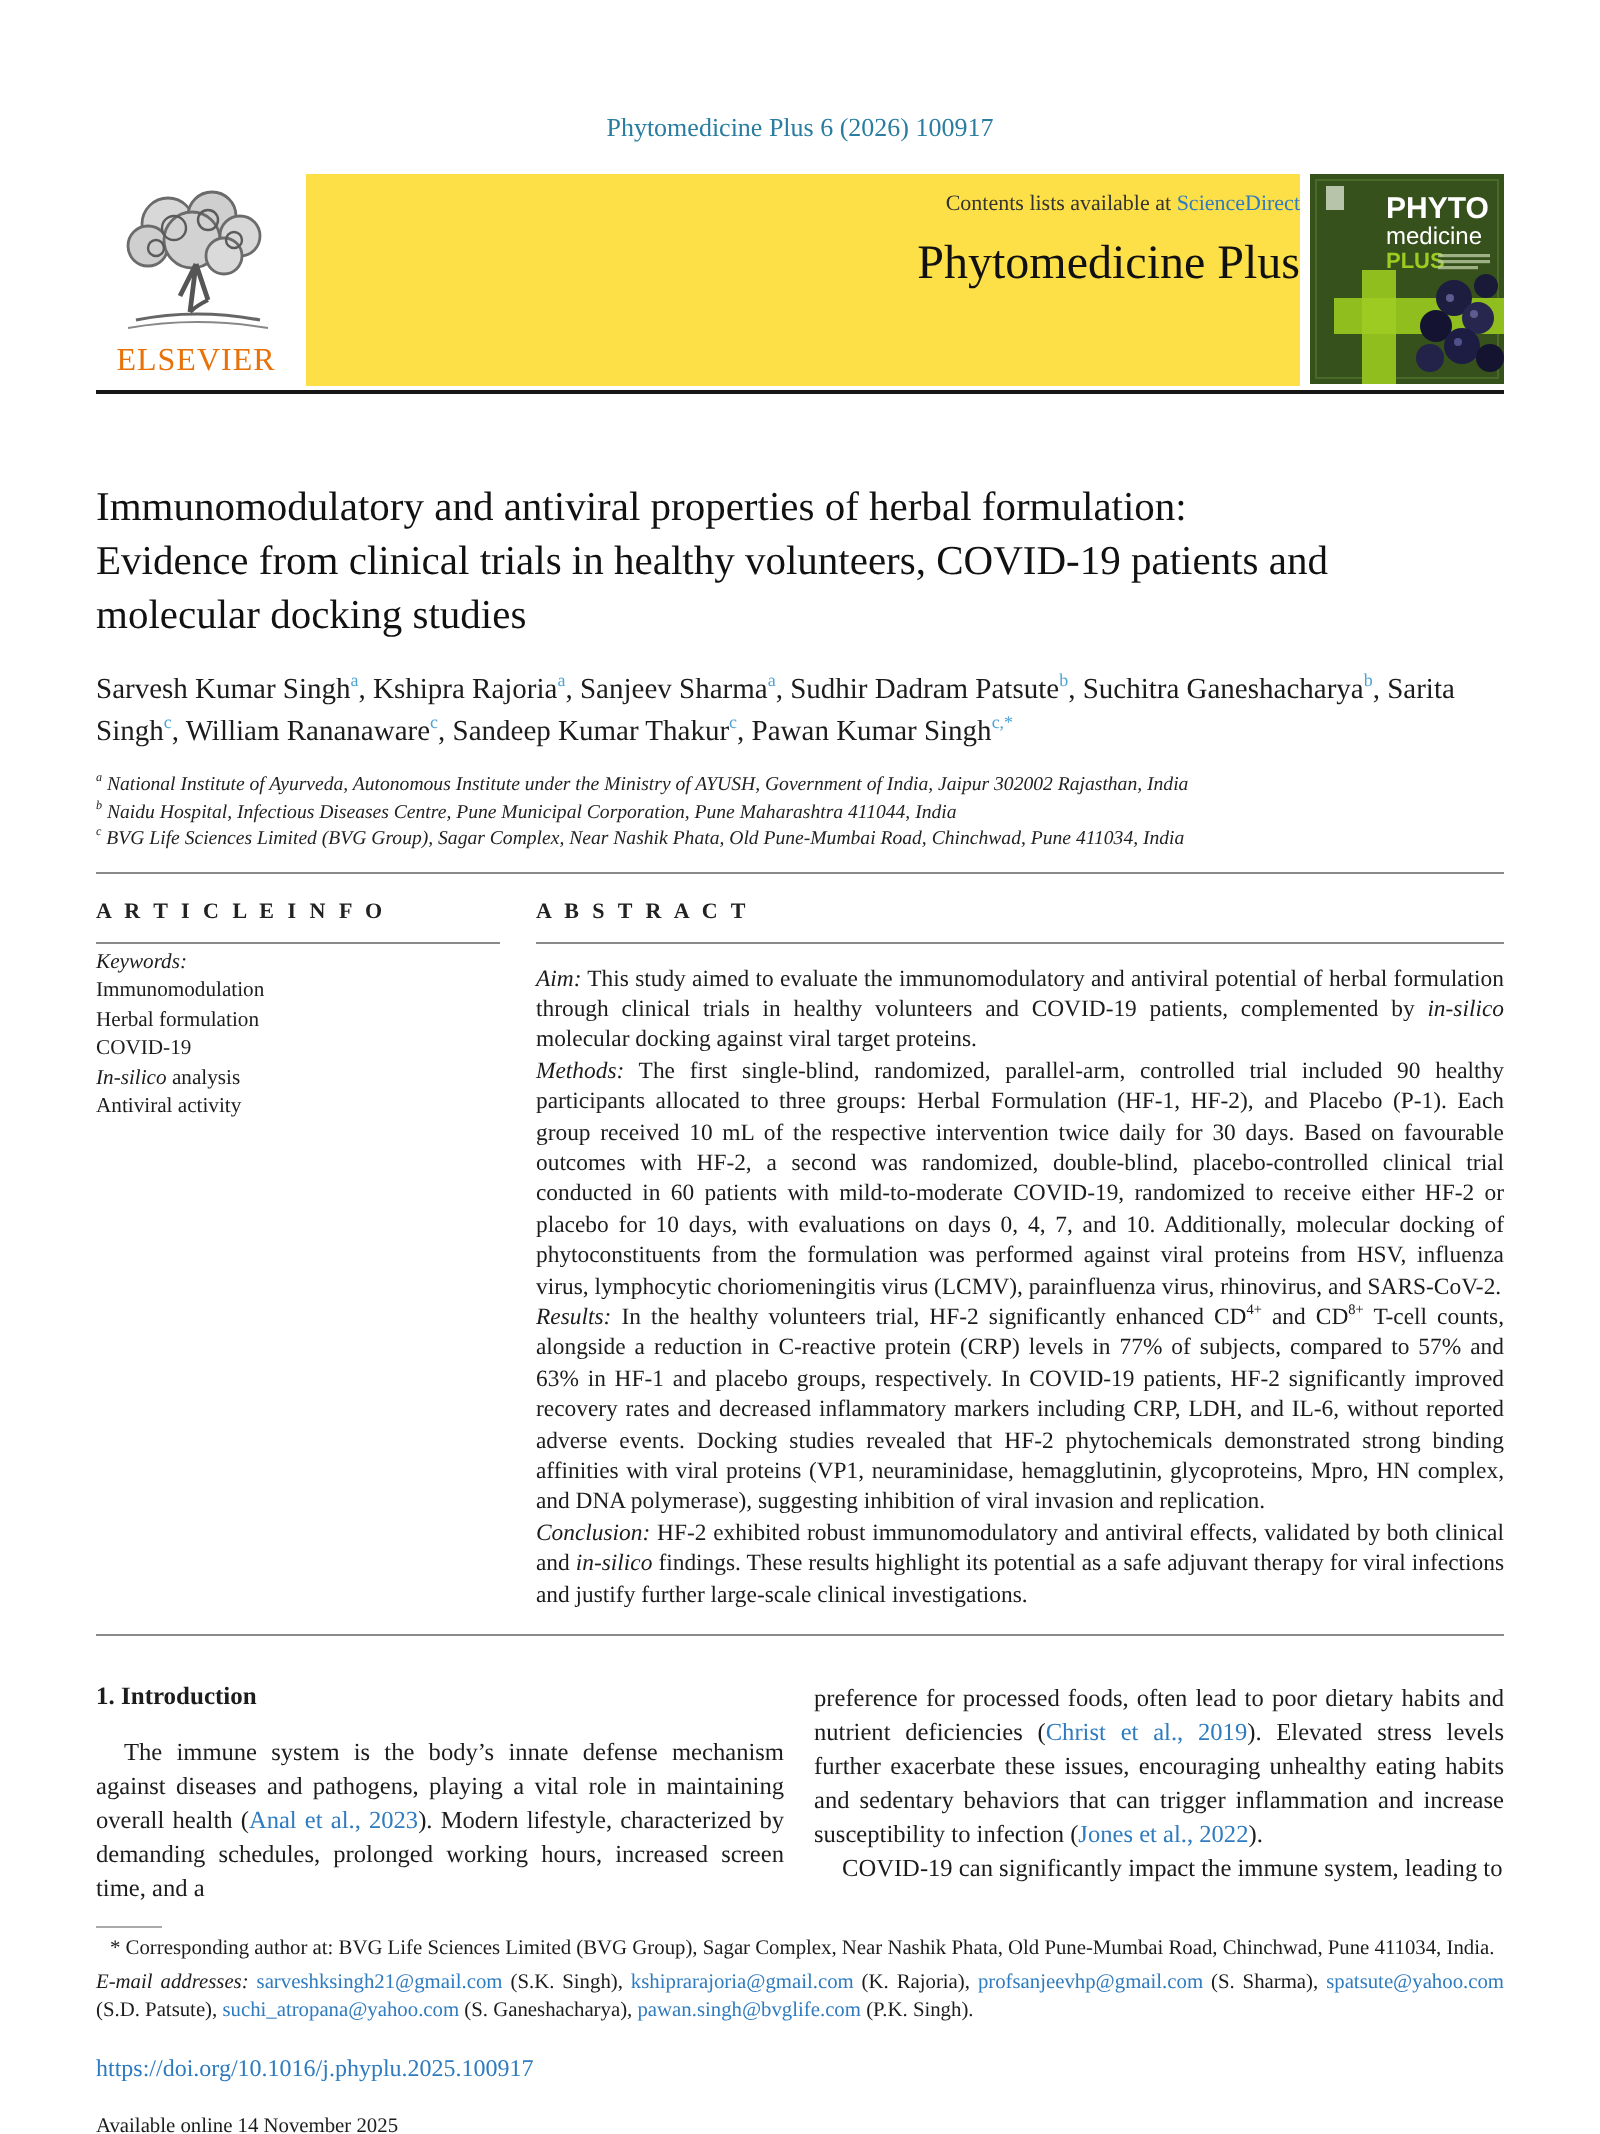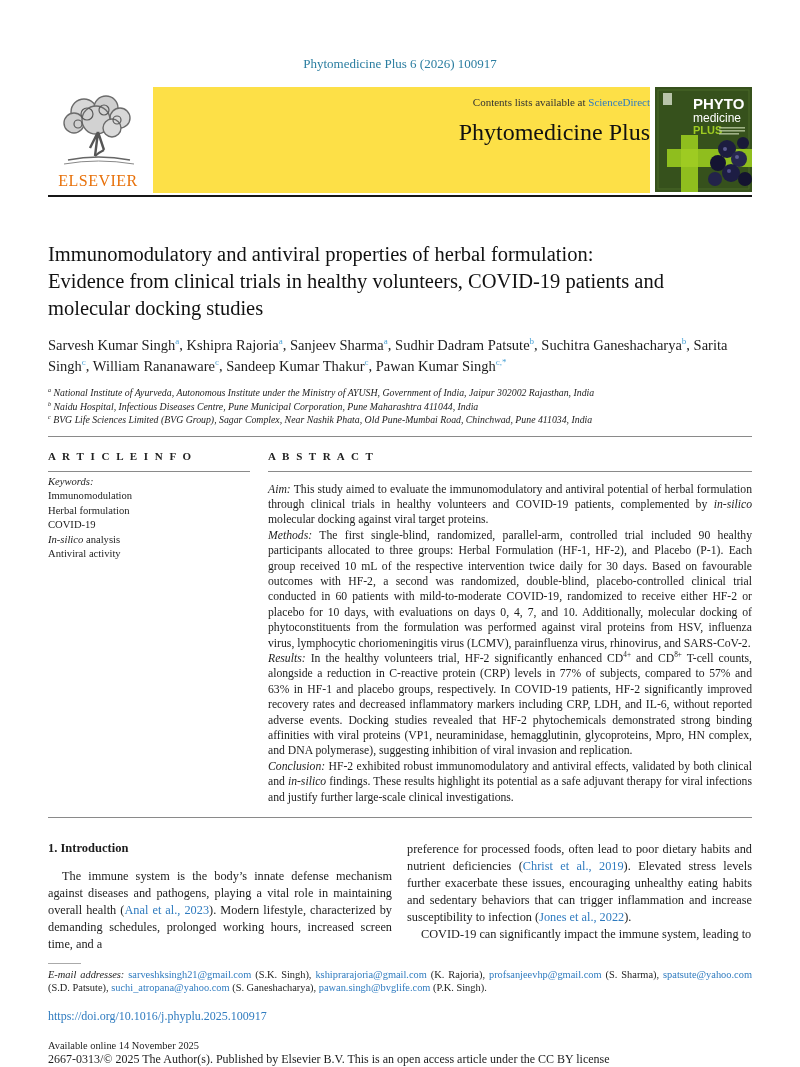--- a/index.html
+++ b/index.html
@@ -203,20 +203,21 @@
         <div class="body-par indent"><span class="seg-t">The immune system is the body’s innate defense mechanism against diseases and pathogens, playing a vital role in maintaining overall health (</span><span class="seg-link">Anal et al., 2023</span><span class="seg-t">). Modern lifestyle, characterized by demanding schedules, prolonged working hours, increased screen time, and a</span></div>
       </div>
       <div class="intro-col-right">
         <div class="body-par"><span class="seg-t">preference for processed foods, often lead to poor dietary habits and nutrient deficiencies (</span><span class="seg-link">Christ et al., 2019</span><span class="seg-t">). Elevated stress levels further exacerbate these issues, encouraging unhealthy eating habits and sedentary behaviors that can trigger inflammation and increase susceptibility to infection (</span><span class="seg-link">Jones et al., 2022</span><span class="seg-t">).</span></div>
         <div class="body-par indent"><span class="seg-t">COVID-19 can significantly impact the immune system, leading to</span></div>
       </div>
     </div>
 
     <hr class="fn-rule">
 
+    <div class="footnote fn-corr"><span class="seg-t">* Corresponding author at: BVG Life Sciences Limited (BVG Group), Sagar Complex, Near Nashik Phata, Old Pune-Mumbai Road, Chinchwad, Pune 411034, India.</span></div>
     <div class="footnote"><span class="seg-i">E-mail addresses:</span><span class="seg-t"> </span><span class="seg-link">sarveshksingh21@gmail.com</span><span class="seg-t"> (S.K. Singh), </span><span class="seg-link">kshiprarajoria@gmail.com</span><span class="seg-t"> (K. Rajoria), </span><span class="seg-link">profsanjeevhp@gmail.com</span><span class="seg-t"> (S. Sharma), </span><span class="seg-link">spatsute@yahoo.com</span><span class="seg-t"> (S.D. Patsute), </span><span class="seg-link">suchi_atropana@yahoo.com</span><span class="seg-t"> (S. Ganeshacharya), </span><span class="seg-link">pawan.singh@bvglife.com</span><span class="seg-t"> (P.K. Singh).</span></div>
 
     <div class="doi">https://doi.org/10.1016/j.phyplu.2025.100917</div>
 
     <div class="available">Available online 14 November 2025</div>
     <div class="copyright"><span class="seg-t">2667-0313/© 2025 The Author(s). Published by Elsevier B.V. This is an open access article under the CC BY license (</span><span class="seg-link">http://creativecommons.org/licenses/by/4.0/</span><span class="seg-t">).</span></div>
 
   </div>
 </div>
 

